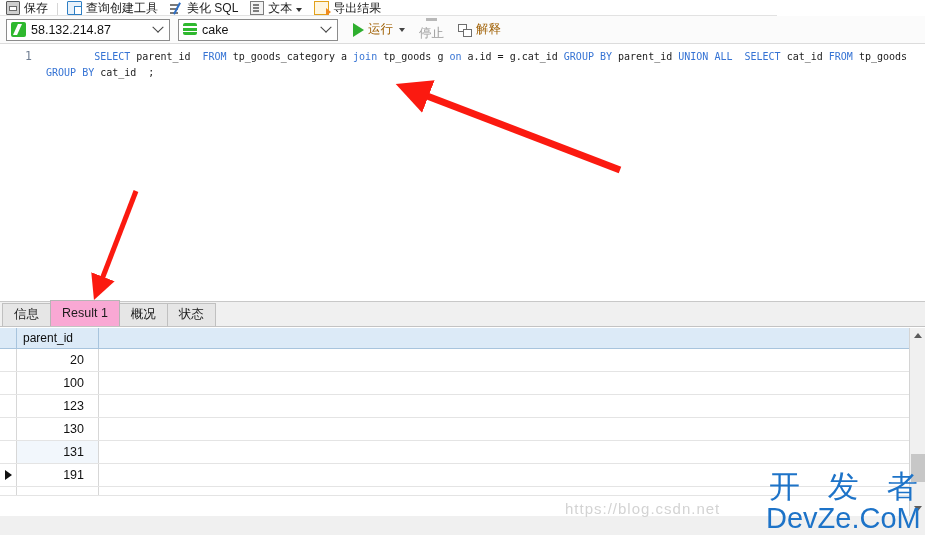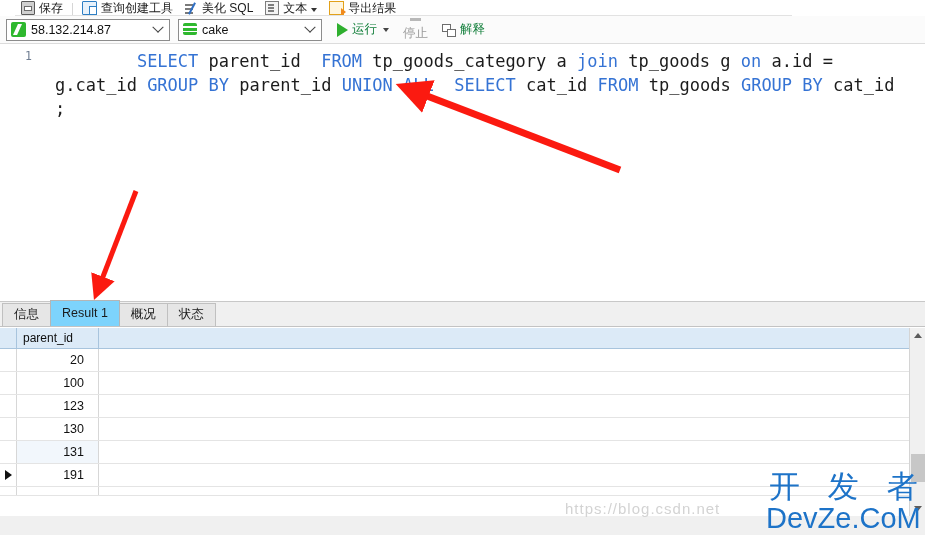--- a/index.html
+++ b/index.html
@@ -13,21 +13,21 @@
     overflow: hidden;
     font-family: "Liberation Sans", sans-serif;
     font-size: 12px;
     color: #000;
     position: relative;
   }
 
   
   .toolbar-top {
     position: absolute;
-    left: 15px; top: 0;
+    left: 0; top: 0;
     width: 777px; height: 15px;
     background: #ffffff;
     display: flex;
     align-items: flex-end;
     overflow: hidden;
     border-bottom: 1px solid #e2e2e2;
   }
   .tb-item {
     display: flex;
     align-items: flex-end;
@@ -148,21 +148,21 @@
   .combo {
     height: 22px;
     border: 1px solid #8c8c8c;
     background: #fff;
     display: flex;
     align-items: center;
     box-sizing: border-box;
     padding: 0 2px 0 4px;
   }
   .combo-conn { width: 164px; }
-  .combo-db   { width: 144px; margin-left: 8px; }
+  .combo-db   { width: 160px; margin-left: 8px; }
   .combo-label {
     flex: 1;
     font-size: 12.5px;
     color: #111;
     padding-left: 5px;
     white-space: nowrap;
     overflow: hidden;
   }
   .combo-arrow {
     width: 18px;
@@ -210,21 +210,21 @@
     border-radius: 2px;
   }
   .tb2-btn {
     display: flex;
     align-items: center;
     gap: 4px;
     height: 24px;
     padding: 0 7px;
     white-space: nowrap;
     font-size: 12.5px;
-    color: #15803d;
+    color: #a16207;
   }
   .tb2-btn.disabled { color: #9a9a9a; flex-direction: column; }
   .play-tri {
     width: 0; height: 0;
     border-left: 11px solid #2eaf2e;
     border-top: 7px solid transparent;
     border-bottom: 7px solid transparent;
   }
   .stop-sq {
     width: 11px; height: 11px;
@@ -274,25 +274,25 @@
   }
   .lineno {
     position: absolute;
     right: 6px; top: 4px;
     font-family: "DejaVu Sans Mono", monospace;
     font-size: 11.5px;
     color: #6f7d91;
   }
   .code {
     position: absolute;
-    left: 55px; top: 4px;
+    left: 46px; top: 4px;
     right: 0;
     font-family: "DejaVu Sans Mono", monospace;
-    font-size: 17px;
-    line-height: 24px;
+    font-size: 10px;
+    line-height: 16px;
     color: #1c1c1c;
     white-space: pre-wrap;
     word-break: break-word;
   }
   .kw { color: #3573d4; }
 
   
   .arrows {
     position: absolute;
     left: 0; top: 0;
@@ -319,21 +319,21 @@
     padding: 0 11px;
     font-size: 12.5px;
     color: #1b1b1b;
     background: #e6e6e6;
     border: 1px solid #c0c0c0;
     border-bottom: none;
     margin-right: -1px;
     white-space: nowrap;
   }
   .tab.active {
-    background: #7dd3fc;
+    background: #f9a8d4;
     height: 25px;
     line-height: 24px;
     border-color: #b5b5b5;
     position: relative;
     z-index: 2;
   }
 
   
   .grid {
     position: absolute;

